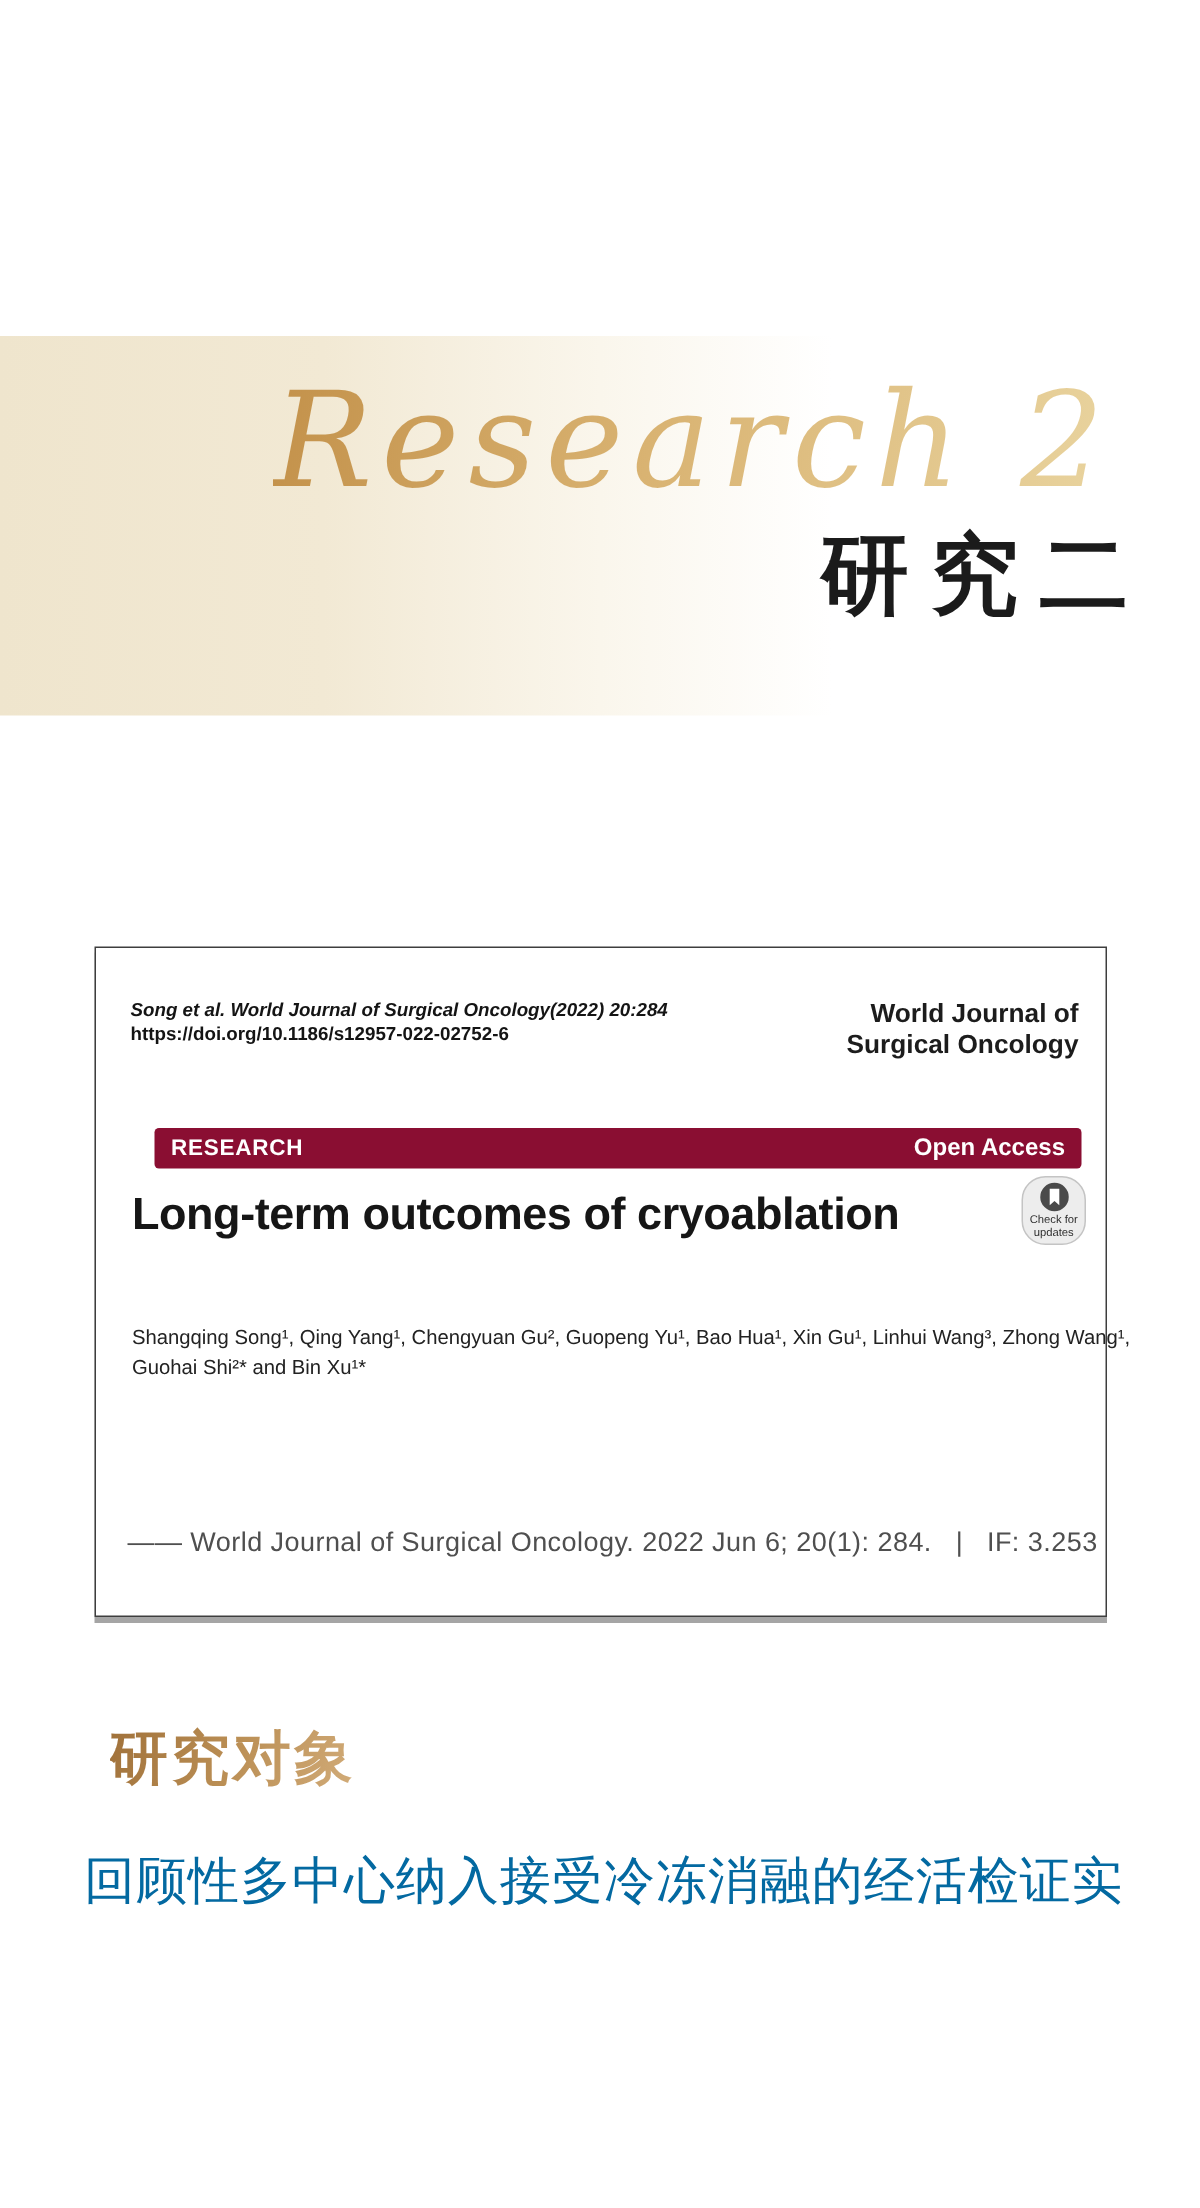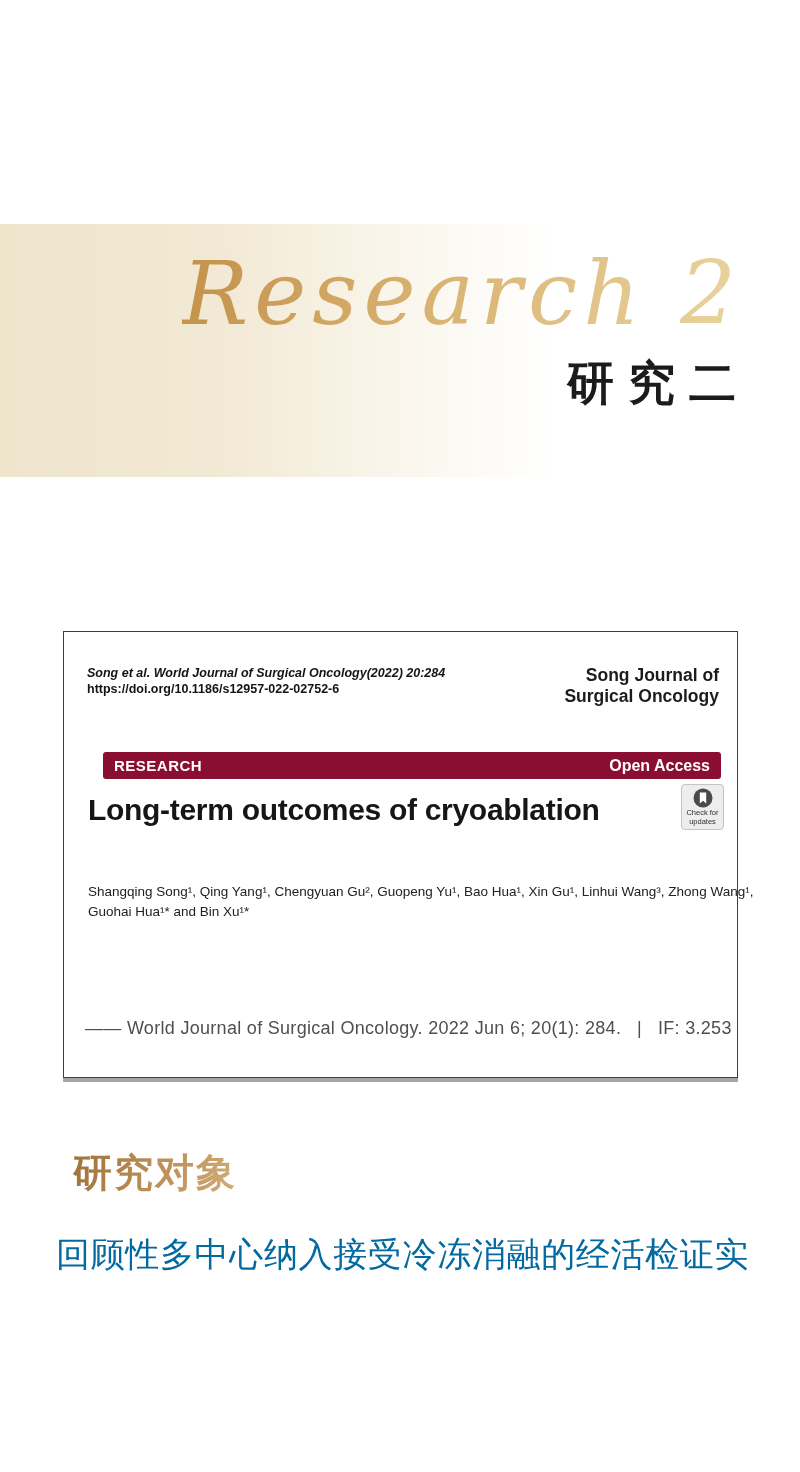--- a/index.html
+++ b/index.html
@@ -30,24 +30,24 @@
     letter-spacing: 6px;
     background: linear-gradient(100deg, #c3914a 0%, #d9b372 45%, #e9d49f 100%);
     -webkit-background-clip: text;
     background-clip: text;
     -webkit-text-fill-color: transparent;
     color: #cfa55e;
     white-space: nowrap;
   }
   .hero-zh {
     position: absolute;
-    top: 341px; right: 64px;
+    top: 341px; right: 48px;
     font-family: "Liberation Serif", "DejaVu Serif", serif;
     font-weight: 700;
-    font-size: 47px;
+    font-size: 59px;
     line-height: 84px;
     letter-spacing: 14px;
     margin-right: -14px;
     color: #1b1b1b;
     white-space: nowrap;
   }
 
   
   .paper-card {
     position: absolute;
@@ -105,21 +105,21 @@
     letter-spacing: -0.3px;
     color: #161616;
     white-space: nowrap;
   }
   .check-badge {
     position: absolute;
     right: 13px; top: 152px;
     width: 43px; height: 46px;
     background: #ededed;
     border: 1px solid #c4c4c4;
-    border-radius: 4px;
+    border-radius: 16px;
     display: flex;
     flex-direction: column;
     align-items: center;
     justify-content: center;
     gap: 1px;
   }
   .check-badge .badge-text {
     font-size: 7.5px;
     line-height: 8.5px;
     color: #2f2f2f;
@@ -184,21 +184,21 @@
 
     <div class="running-head">
       <div class="line1">
         <span class="rh-journal">Song et al. World Journal of Surgical Oncology</span>
         <span class="rh-issue">(2022) 20:284</span>
       </div>
       <div class="rh-doi">https://doi.org/10.1186/s12957-022-02752-6</div>
     </div>
 
     <div class="journal-logo">
-      <div>Song Journal of</div>
+      <div>World Journal of</div>
       <div>Surgical Oncology</div>
     </div>
 
     <div class="banner">
       <span class="banner-left">RESEARCH</span>
       <span class="banner-right">Open Access</span>
     </div>
 
     <div class="paper-title">
       <div>Long-term outcomes of cryoablation</div>
@@ -212,21 +212,21 @@
         </svg>
       </span>
       <span class="badge-text">
         <span>Check for</span><br>
         <span>updates</span>
       </span>
     </div>
 
     <div class="authors">
       <div>Shangqing Song¹, Qing Yang¹, Chengyuan Gu², Guopeng Yu¹, Bao Hua¹, Xin Gu¹, Linhui Wang³, Zhong Wang¹,</div>
-      <div>Guohai Hua¹* and Bin Xu¹*</div>
+      <div>Guohai Shi²* and Bin Xu¹*</div>
     </div>
 
     <div class="citation">—— World Journal of Surgical Oncology. 2022 Jun 6; 20(1): 284.   |   IF: 3.253</div>
   </div>
 
   <div class="section-heading">研究对象</div>
   <div class="section-body">回顾性多中心纳入接受冷冻消融的经活检证实的T1期肾细胞癌患者163例，其中经腹腔镜下59例，经皮CT引导104例。</div>
 
 </div>
 

